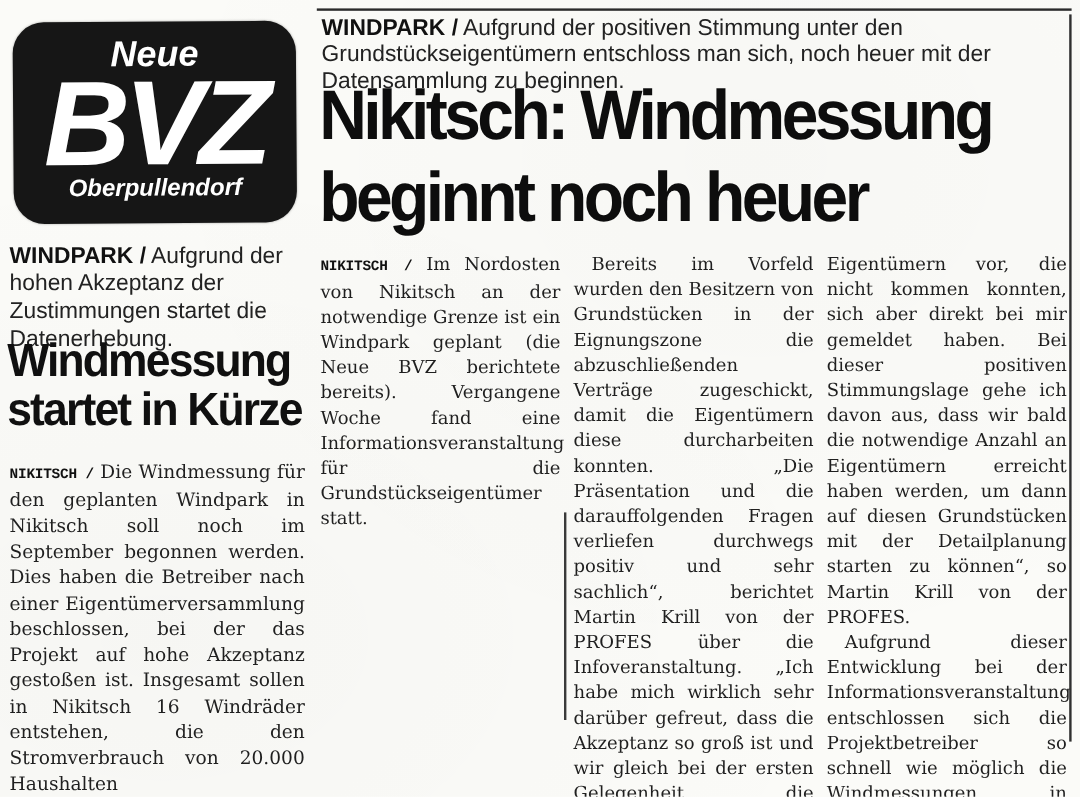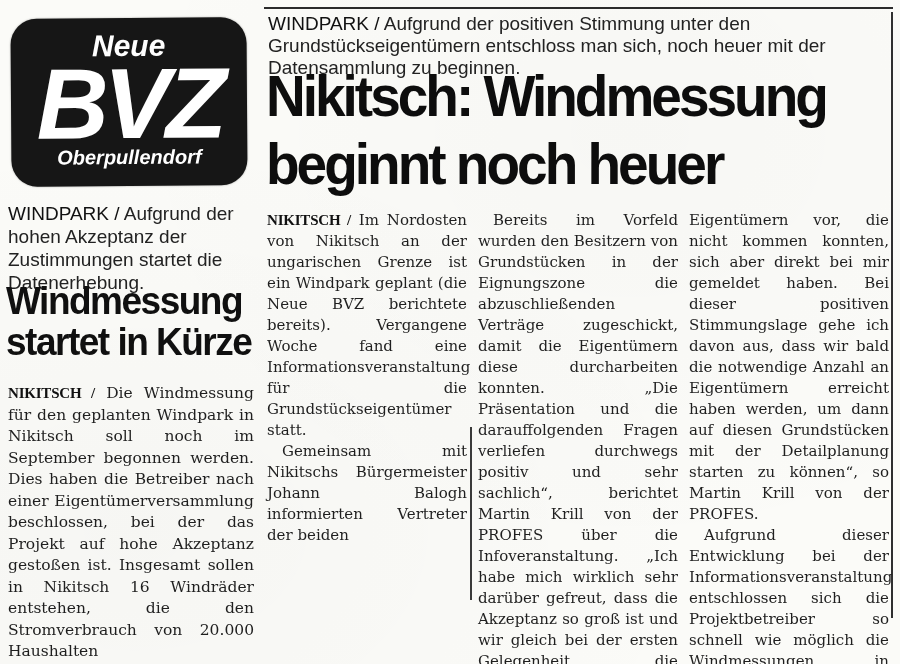--- a/index.html
+++ b/index.html
@@ -38,21 +38,21 @@
   }
   .logo .ort{
     display:block;margin-top:-6px;
     font-style:italic;font-weight:bold;font-size:20px;line-height:22px;
   }
   
   .kicker{
     font-size:19px;line-height:23px;color:#222;
     font-family:"Liberation Sans",sans-serif;
   }
-  .kicker b{font-weight:400;color:#111;text-align:right;}
+  .kicker b{font-weight:700;color:#111;text-align:right;}
   .kicker-left{position:absolute;left:8px;top:202px;width:254px;}
   .kicker-right{position:absolute;left:268px;top:13px;width:622px;line-height:22px;}
   
   .head-left{
     position:absolute;left:6px;top:280px;width:258px;
     font-weight:800;font-size:37px;line-height:39px;letter-spacing:-1.5px;
     color:#101010;transform:scaleY(1.05);transform-origin:top left;
   }
   .head-right{
     position:absolute;left:266px;top:62px;width:620px;
@@ -65,22 +65,22 @@
     color:#1f1f1f;text-align:justify;
   }
   .body-left{
     position:absolute;left:8px;top:383px;width:246px;
     font-size:15.5px;line-height:21.5px;
   }
   .body-left .lastline{
     display:flex;justify-content:space-between;align-items:baseline;
   }
   .lead{
-    font-family:Liberation Serif, serif;
-    font-weight:800;font-size:15px;color:#111;
+    font-family:Liberation Mono, monospace;
+    font-weight:800;font-size:12px;color:#111;
     letter-spacing:-0.2px;
   }
   .pageref{
     font-family:"Liberation Sans",sans-serif;
     font-weight:800;font-size:15px;color:#111;
   }
   
   .cols{
     position:absolute;left:267px;top:210px;width:622px;
     display:flex;gap:11px;
@@ -131,22 +131,21 @@
     <span>Aufgrund der positiven Stimmung unter den Grundstückseigentümern entschloss man sich, noch heuer mit der Datensammlung zu beginnen.</span>
   </div>
 
   <div class="head-right">
     <div>Nikitsch: Windmessung</div>
     <div>beginnt noch heuer</div>
   </div>
 
   <div class="cols serif">
     <div class="col">
-      <p><b class="lead">NIKITSCH /</b> <span>Im Nordosten von Nikitsch an der ungarischen Grenze ist ein Windpark geplant (die Neue BVZ berichtete bereits). Vergangene Woche fand eine Informationsveranstaltung für die Grundstückseigentümer statt.</span></p>
-      <p class="indent">Gemeinsam mit Nikitschs Bürgermeister Johann Balogh informierten Vertreter der beiden</p>
+      <p><b class="lead">NIKITSCH /</b> <span>Im Nordosten von Nikitsch an der notwendige Grenze ist ein Windpark geplant (die Neue BVZ berichtete bereits). Vergangene Woche fand eine Informationsveranstaltung für die Grundstückseigentümer statt.</span></p>
     </div>
     <div class="col">
       <p class="indent">Bereits im Vorfeld wurden den Besitzern von Grundstücken in der Eignungszone die abzuschließenden Verträge zugeschickt, damit die Eigentümern diese durcharbeiten konnten. „Die Präsentation und die darauffolgenden Fragen verliefen durchwegs positiv und sehr sachlich“, berichtet Martin Krill von der PROFES über die Infoveranstaltung. „Ich habe mich wirklich sehr darüber gefreut, dass die Akzeptanz so groß ist und wir gleich bei der ersten Gelegenheit die Zustimmungen von rund der Hälfte aller Anwesenden erhalten konnten. Auch liegen schon Zustimmungen von</p>
     </div>
     <div class="col">
       <p>Eigentümern vor, die nicht kommen konnten, sich aber direkt bei mir gemeldet haben. Bei dieser positiven Stimmungslage gehe ich davon aus, dass wir bald die notwendige Anzahl an Eigentümern erreicht haben werden, um dann auf diesen Grundstücken mit der Detailplanung starten zu können“, so Martin Krill von der PROFES.</p>
       <p class="indent">Aufgrund dieser Entwicklung bei der Informationsveranstaltung entschlossen sich die Projektbetreiber so schnell wie möglich die Windmessungen in Auftrag zu geben. Eine Messstation wird noch im September in der Nikitscher Eignungszone errichtet werden. Ein Jahr lang werden dann dort Daten gesammelt, die für die genaue Anzahl und die Auswahl der Modelle der Windräder entscheidend sein werden.</p>
     </div>
   </div>
 

